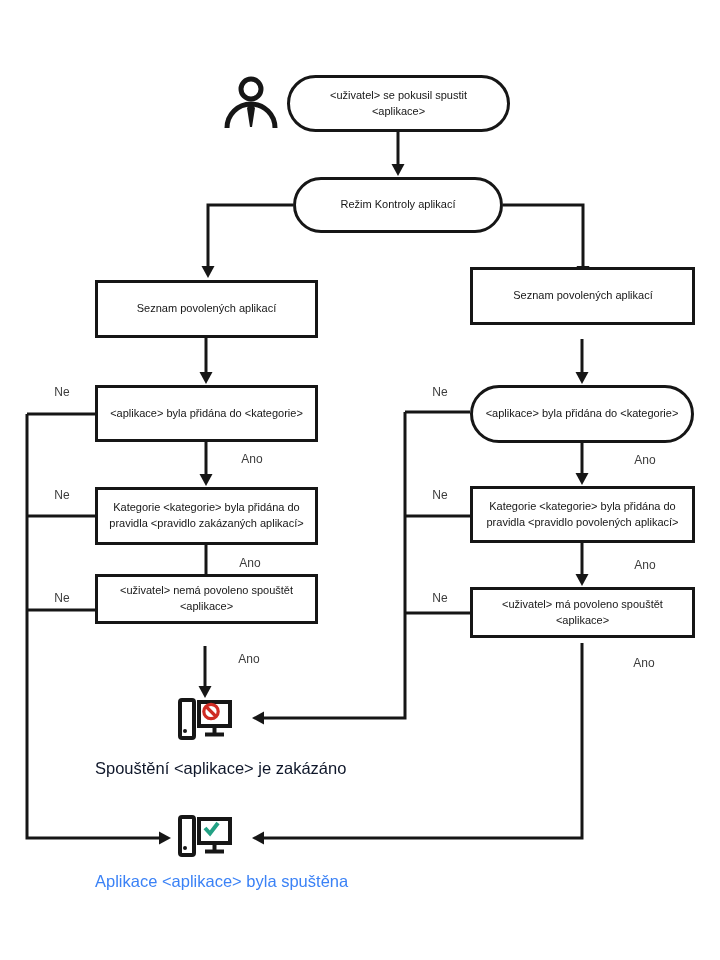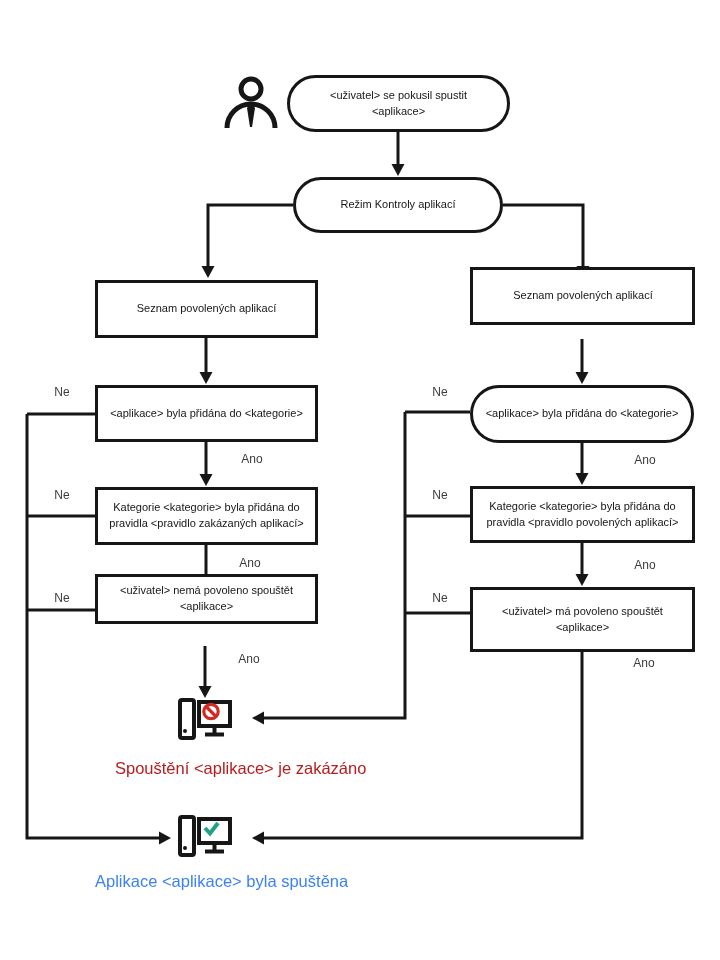--- a/index.html
+++ b/index.html
@@ -36,21 +36,21 @@
     font-size: 12px;
     color: #3c3c3c;
     white-space: nowrap;
   }
   .outcome-text {
     position: absolute;
     z-index: 2;
     font-size: 16.5px;
     white-space: nowrap;
   }
-  .outcome-blocked { color: #b91c1c; margin-left: 20px; }
+  .outcome-blocked { color: #0f172a; }
   .outcome-allowed { color: #3b82f6; }
   .icon-abs { position: absolute; z-index: 2; }
 </style>
 </head>
 <body>
 
 <div id="stage">
 
   <svg id="wires" width="720" height="960" viewBox="0 0 720 960">
     <g stroke="#161616" stroke-width="3" fill="none">
@@ -139,21 +139,21 @@
 
   <div class="node pill" style="left:470px; top:385px; width:224px; height:58px;">
     <span>&lt;aplikace&gt; byla přidána do &lt;kategorie&gt;</span>
   </div>
 
   <div class="node" style="left:470px; top:486px; width:225px; height:57px;">
     <span>Kategorie &lt;kategorie&gt; byla přidána do
 pravidla &lt;pravidlo povolených aplikací&gt;</span>
   </div>
 
-  <div class="node" style="left:470px; top:587px; width:225px; height:65px;">
+  <div class="node" style="left:470px; top:587px; width:225px; height:51px;">
     <span>&lt;uživatel&gt; má povoleno spouštět
 &lt;aplikace&gt;</span>
   </div>
 
   <div class="flow-label" style="left:62px; top:392px;">Ne</div>
   <div class="flow-label" style="left:62px; top:495px;">Ne</div>
   <div class="flow-label" style="left:62px; top:598px;">Ne</div>
 
   <div class="flow-label" style="left:440px; top:392px;">Ne</div>
   <div class="flow-label" style="left:440px; top:495px;">Ne</div>

